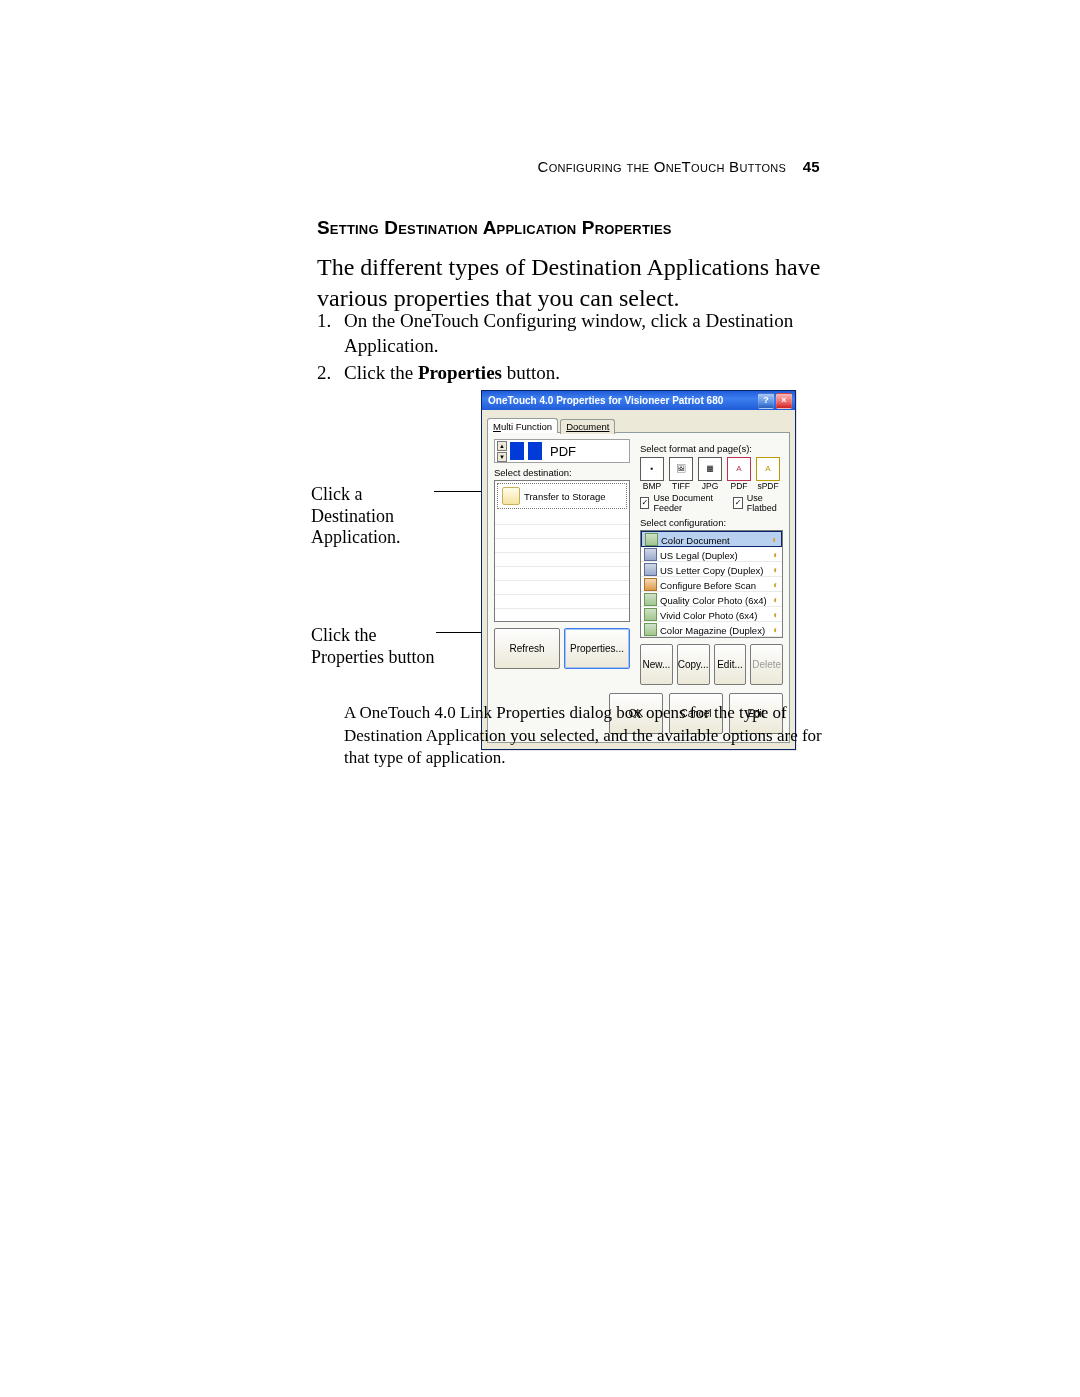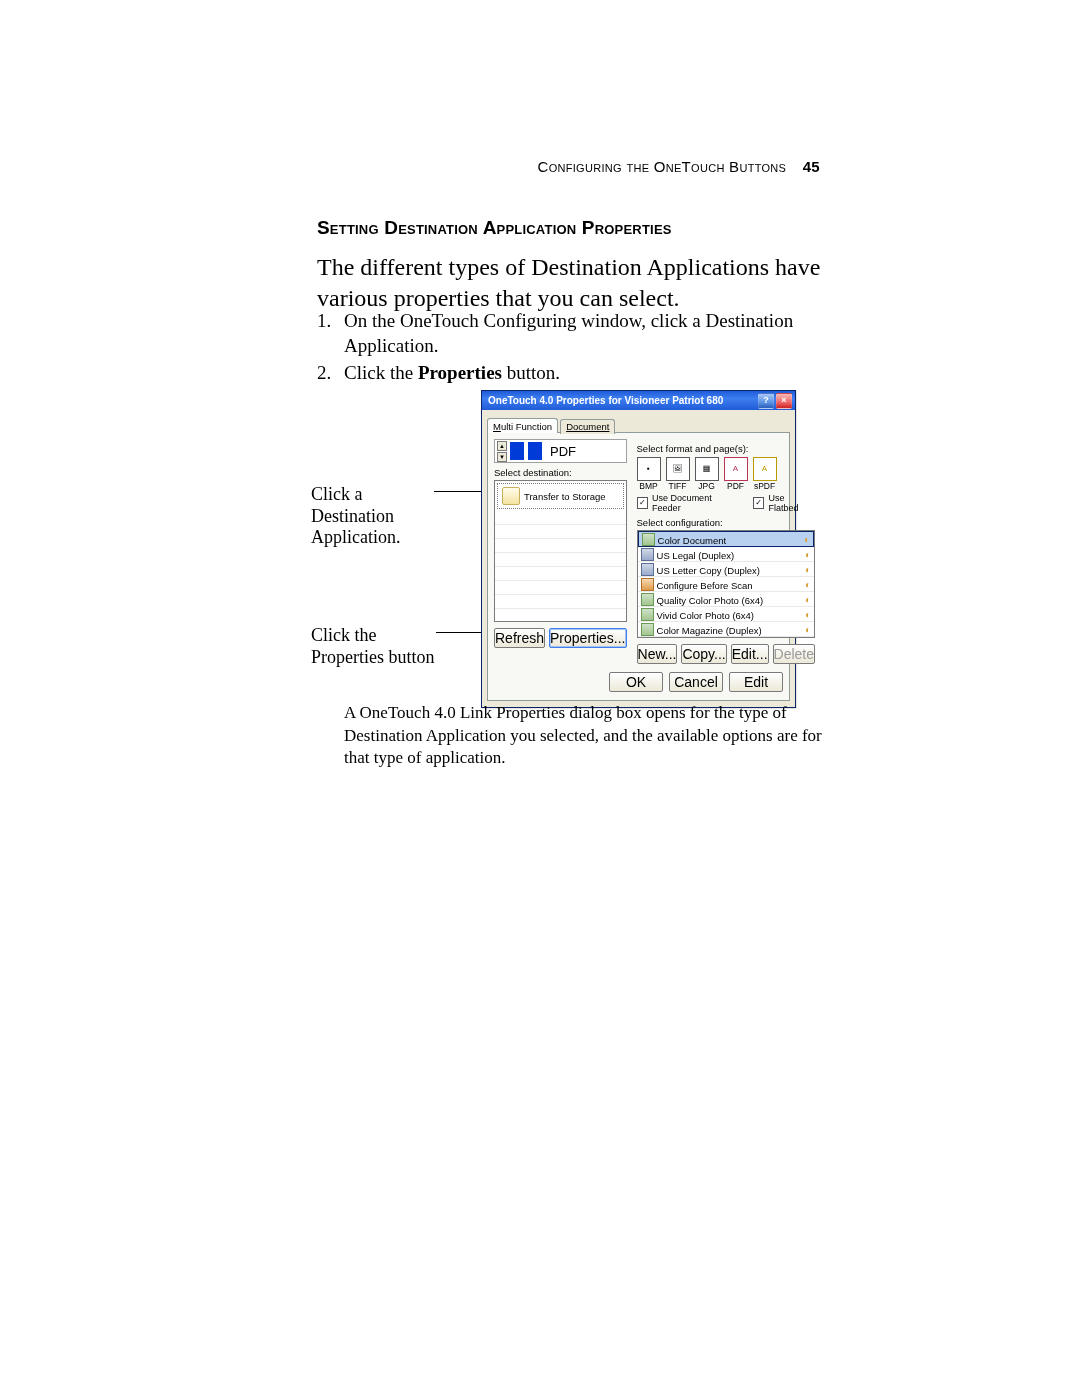--- a/index.html
+++ b/index.html
@@ -183,22 +183,22 @@
     background: linear-gradient(#fffceb,#f4e3a0);
     border:1px solid #c8b05a;
     border-radius:2px;
     position:relative;
   }
   .dest-list .blank-row { height:13px; border-bottom:1px solid #e9e9e9; }
   .row-btns { display:flex; gap:4px; margin-top:6px; }
   .btn {
     border: 1px solid #7a7a7a;
     background: linear-gradient(#fefefe,#ece9d8);
-    font-size: 14px;
-    padding: 1px 0;
+    font-size: 10px;
+    padding: 14px 0;
     border-radius: 2px;
     text-align:center;
     cursor: default;
     flex:1;
   }
   .btn:focus, .btn.focus { border:1px solid #3d7ef0; box-shadow:0 0 0 1px #a7c2ee inset; }
   .btn.disabled { color:#9a9a9a; }
 
   .format-icons { display:flex; gap:5px; margin-top:3px; }
   .fmt {

